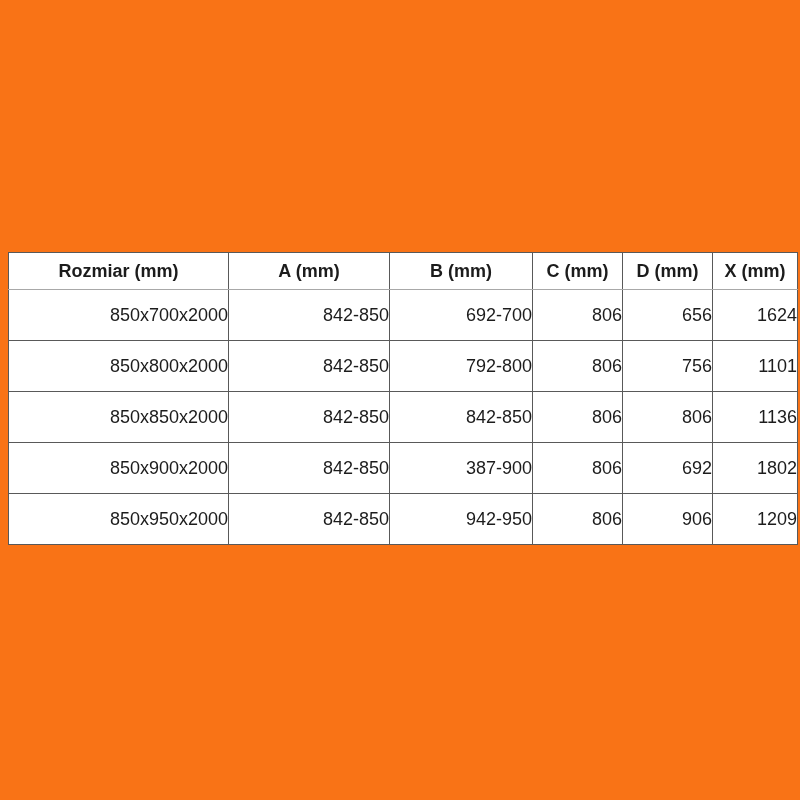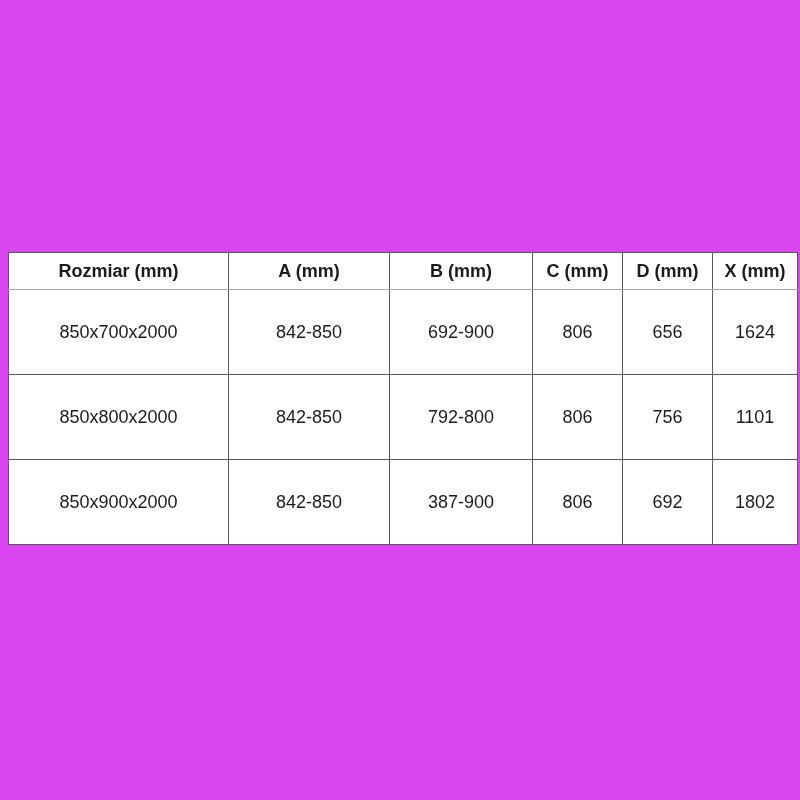--- a/index.html
+++ b/index.html
@@ -10,21 +10,21 @@
     width: 800px;
     height: 800px;
     background: #ffffff;
     position: relative;
     font-family: "Liberation Sans", sans-serif;
     overflow: hidden;
   }
   .page {
     position: absolute;
     inset: 0;
-    background: #d946ef;
+    background: #f97316;
   }
   table.spec-table {
     position: absolute;
     left: 8px;
     top: 252px;
     width: 789px;
     height: 293px;
     border-collapse: collapse;
     table-layout: fixed;
     color: #1c1c1c;
@@ -42,20 +42,21 @@
     overflow: hidden;
     background: #ffffff;
   }
   table.spec-table thead th {
     font-weight: bold;
     height: 36px;
     border-bottom: 1px solid #a8a8a8;
   }
   table.spec-table tbody td {
     font-weight: normal;
+    text-align: right;
   }
 </style>
 </head>
 <body>
 
 <div class="page">
   <table class="spec-table">
     <colgroup>
       <col style="width:220px">
       <col style="width:161px">
@@ -71,36 +72,52 @@
           <th>B (mm)</th>
           <th>C (mm)</th>
           <th>D (mm)</th>
           <th>X (mm)</th>
         </tr>
     </thead>
     <tbody>
         <tr>
           <td>850x700x2000</td>
           <td>842-850</td>
-          <td>692-900</td>
+          <td>692-700</td>
           <td>806</td>
           <td>656</td>
           <td>1624</td>
         </tr>
         <tr>
           <td>850x800x2000</td>
           <td>842-850</td>
           <td>792-800</td>
           <td>806</td>
           <td>756</td>
           <td>1101</td>
         </tr>
         <tr>
+          <td>850x850x2000</td>
+          <td>842-850</td>
+          <td>842-850</td>
+          <td>806</td>
+          <td>806</td>
+          <td>1136</td>
+        </tr>
+        <tr>
           <td>850x900x2000</td>
           <td>842-850</td>
           <td>387-900</td>
           <td>806</td>
           <td>692</td>
           <td>1802</td>
         </tr>
+        <tr>
+          <td>850x950x2000</td>
+          <td>842-850</td>
+          <td>942-950</td>
+          <td>806</td>
+          <td>906</td>
+          <td>1209</td>
+        </tr>
       </tbody>
   </table>
 </div>
 
 </body></html>

